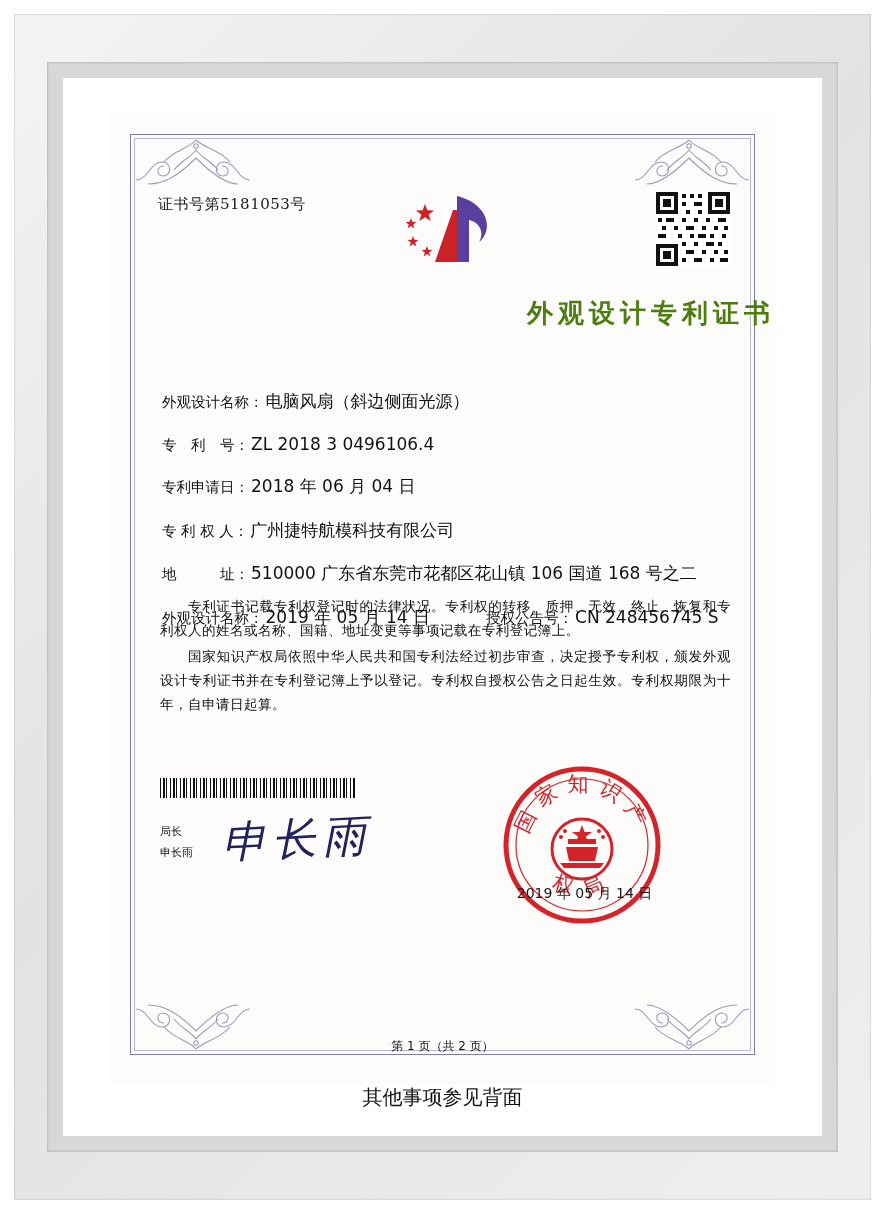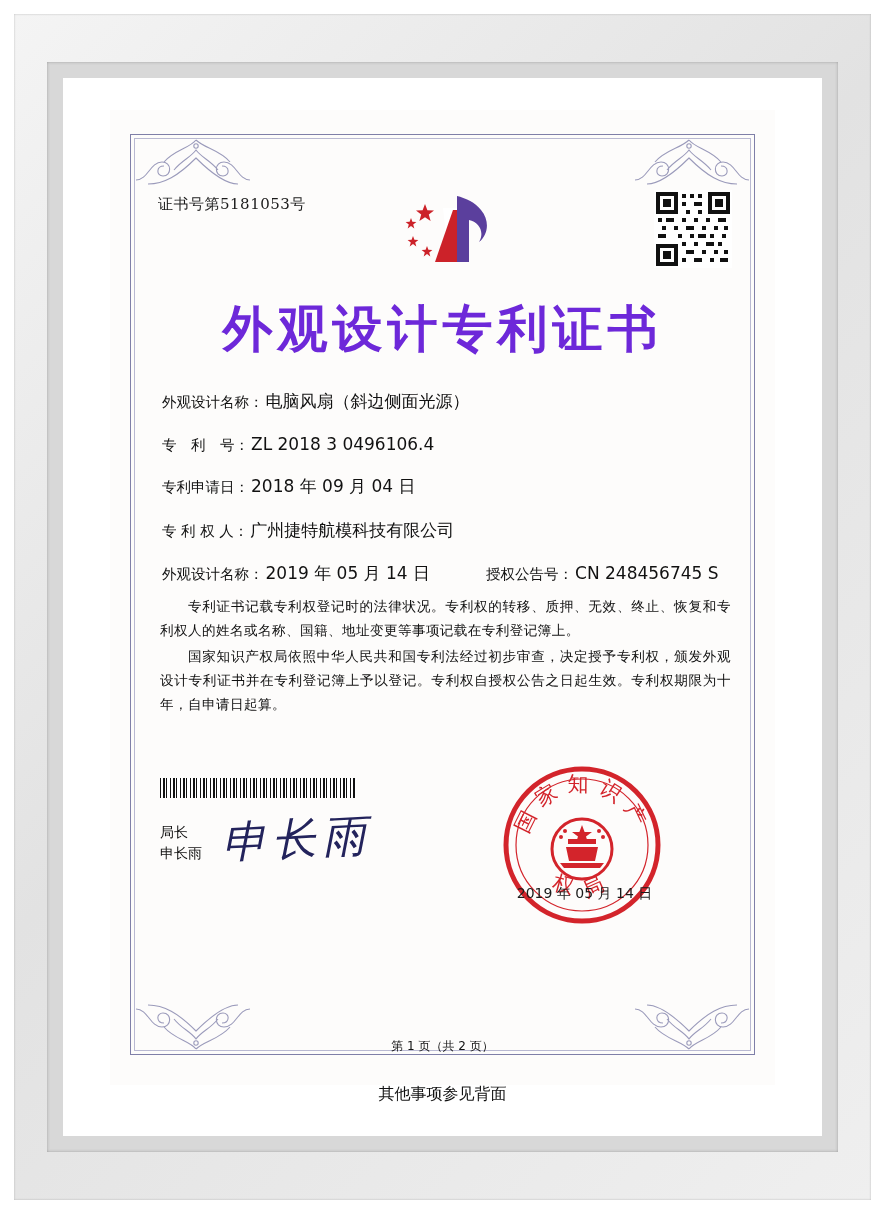--- a/index.html
+++ b/index.html
@@ -90,25 +90,25 @@
   }
   .qr {
     position: absolute;
     right: 43px; top: 80px;
     width: 78px; height: 78px;
   }
 
   .title {
     position: absolute;
     left: 0; right: 0; top: 186px;
-    text-align: center;
-    font-size: 50px;
+    text-align: right;
+    font-size: 26px;
     font-weight: bold;
     letter-spacing: 5px;
-    color: #6d28d9;
+    color: #4d7c0f;
     font-family: "DejaVu Serif", "Liberation Serif", serif;
   }
 
   
   .fields {
     position: absolute;
     left: 52px; top: 280px;
     right: 40px;
     font-size: 14.5px;
     color: #111;
@@ -157,24 +157,24 @@
       to right,
       #111 0px, #111 1.5px, #fff 1.5px, #fff 3px,
       #111 3px, #111 5px, #fff 5px, #fff 6.5px,
       #111 6.5px, #111 7.5px, #fff 7.5px, #fff 10px);
   }
 
   
   .sign-block {
     position: absolute;
     left: 50px; top: 712px;
-    font-size: 14px;
+    font-size: 11px;
     line-height: 21px;
     color: #111;
-    font-family: Liberation Serif, serif;
+    font-family: Liberation Mono, monospace;
   }
   .sign-script {
     position: absolute;
     left: 112px; top: 700px;
     font-size: 44px;
     color: #23235c;
     font-family: "DejaVu Serif", "Liberation Serif", serif;
     font-style: italic;
     letter-spacing: 6px;
     transform: rotate(-3deg);
@@ -204,21 +204,21 @@
     text-align: center;
     font-size: 12px;
     color: #111;
     font-family: "DejaVu Sans", "Liberation Sans", sans-serif;
   }
   .back-note {
     position: absolute;
     left: 0; right: 0;
     top: 1084px;
     text-align: center;
-    font-size: 16px;
+    font-size: 20px;
     color: #111;
     font-family: "DejaVu Sans", "Liberation Sans", sans-serif;
   }
 </style>
 </head>
 <body>
 
 <div class="page">
 
   <div class="frame-outer"></div>
@@ -347,28 +347,32 @@
       </div>
 
 
       <div class="field-row">
         <span class="field-label">专　利　号：</span>
         <span class="field-value">ZL 2018 3 0496106.4</span>
       </div>
 
       <div class="field-row">
         <span class="field-label">专利申请日：</span>
-        <span class="field-value">2018 年 09 月 04 日</span>
+        <span class="field-value">2018 年 06 月 04 日</span>
       </div>
 
       <div class="field-row">
         <span class="field-label">专 利 权 人：</span>
         <span class="field-value">广州捷特航模科技有限公司</span>
       </div>
 
+      <div class="field-row">
+        <span class="field-label">地　　　址：</span>
+        <span class="field-value">510000 广东省东莞市花都区花山镇 106 国道 168 号之二</span>
+      </div>
 
       <div class="field-row two-col">
         <span class="field-label">外观设计名称：</span>
         <span class="field-value">2019 年 05 月 14 日</span>
         <span class="field-label field-second">授权公告号：</span>
         <span class="field-value">CN 248456745 S</span>
       </div>
 
     </div>
 

